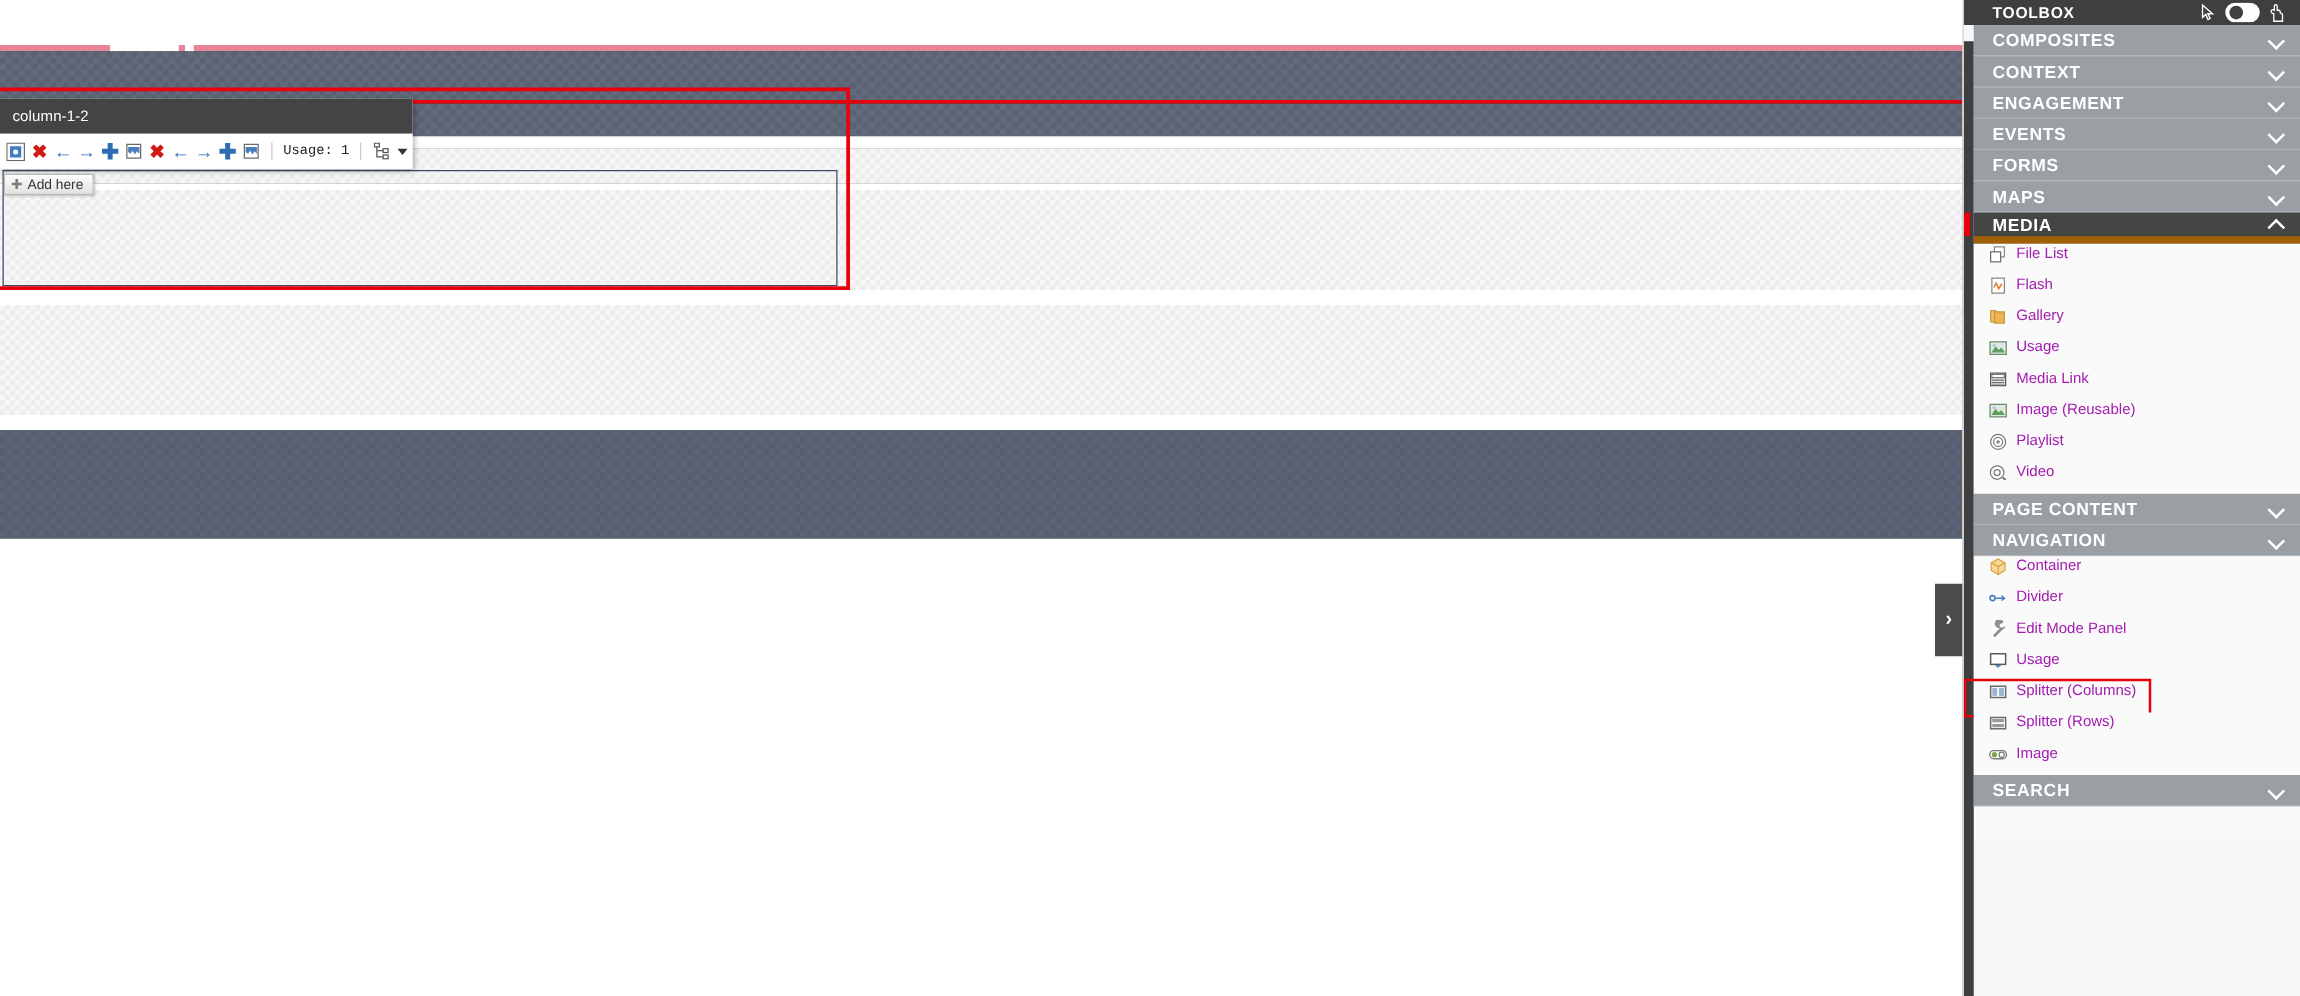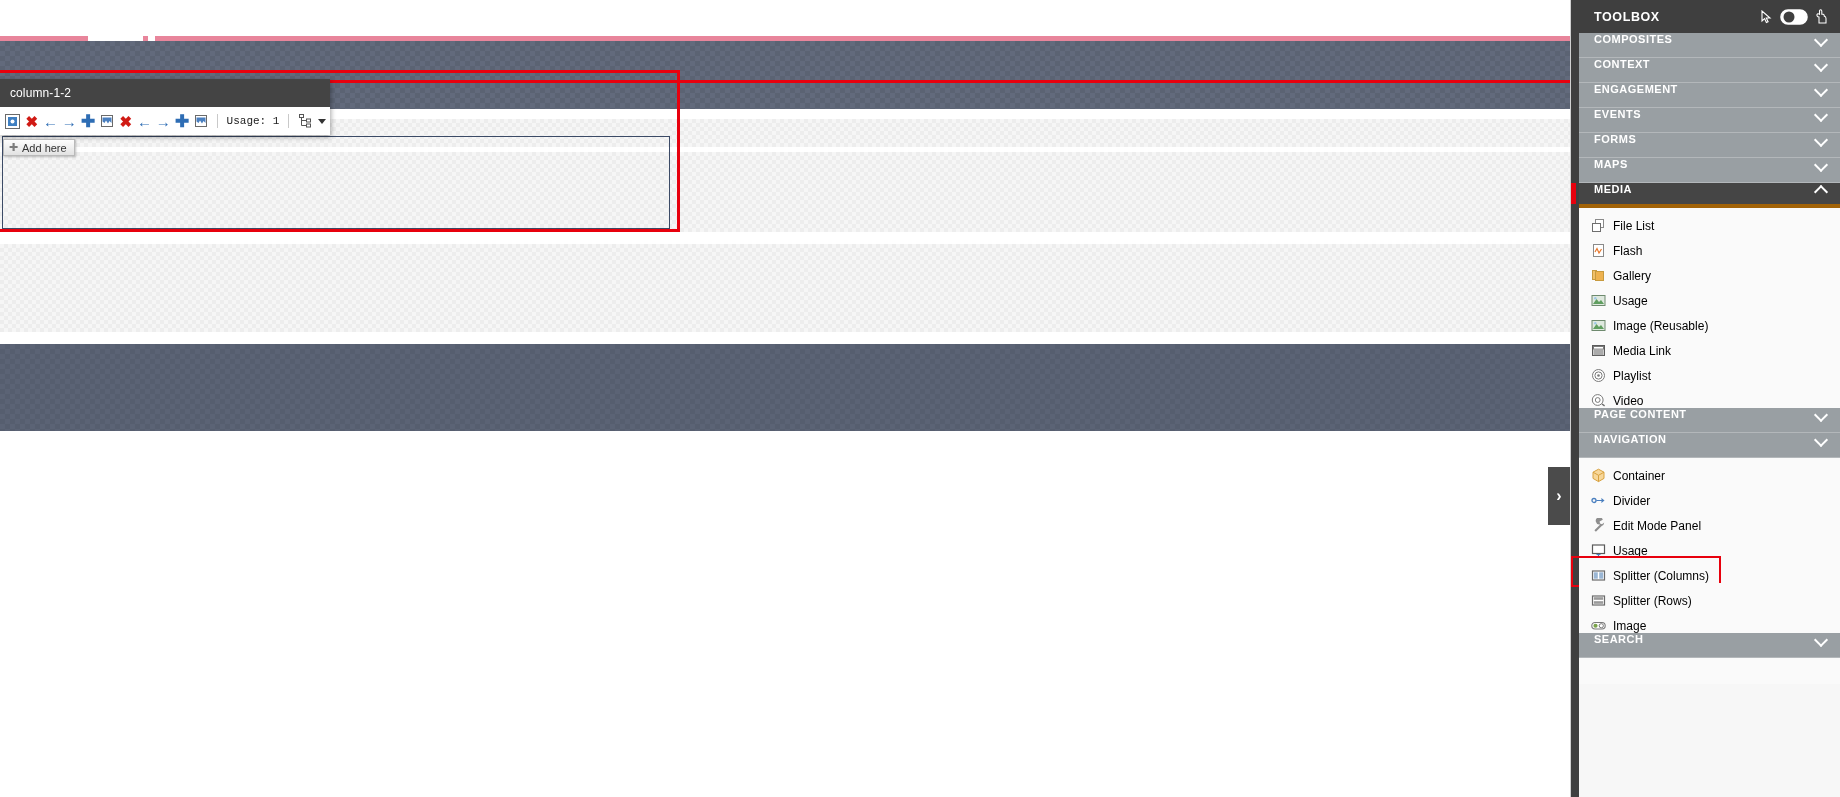--- a/index.html
+++ b/index.html
@@ -182,49 +182,49 @@
 
   
   .toolbox {
     position: absolute; left: 1570px; top: 0;
     width: 270px; height: 797px;
     background: #f7f7f7;
     border-left: 1px solid #d0d0d0;
     overflow: hidden;
   }
   .tbx-header {
-    height: 33px; background: #3f3f3f; color: #ffffff;
+    height: 20px; background: #3f3f3f; color: #ffffff;
     display: flex; align-items: center;
     padding: 0 12px 0 23px;
     font-size: 12.5px; font-weight: bold; letter-spacing: .6px;
   }
   .tbx-header .spacer { flex: 1; }
   .tbx-header .hicon { margin-left: 7px; display: flex; align-items: center; }
 
   .tbx-scroll-rail {
     position: absolute; left: 0; top: 33px;
     width: 8px; height: 764px;
     background: #3f3f3f;
   }
 
   .group {
     height: 25px;
-    display: flex; 
+    display: flex; align-items: center;
     padding-left: 15px; padding-right: 12px;
-    font-size: 11px; font-weight: bold; letter-spacing: .5px;
+    font-size: 14px; font-weight: bold; letter-spacing: .5px;
     color: #ffffff;
     background: #999fa3;
     border-bottom: 1px solid #b3b7ba;
     margin-left: 8px;
     cursor: pointer;
     position: relative;
   }
   .group.open {
     background: #454545;
-    border-bottom: 4px solid #a16207;
+    border-bottom: 6px solid #a16207;
   }
   .group.open::before {
     content: "";
     position: absolute; left: -8px; top: 0;
     width: 5px; height: 100%;
     background: #e8000d;
   }
   .group .glabel { flex: 1; }
   .chev {
     width: 13px; height: 13px; position: relative;
@@ -235,23 +235,23 @@
     border-right: 2.4px solid #ffffff;
     border-bottom: 2.4px solid #ffffff;
     transform: rotate(45deg);
   }
   .chev.up::after {
     transform: rotate(-135deg); top: 4px;
   }
 
   .item {
     height: 25px; margin-left: 8px;
-    display: flex; align-items: flex-end;
+    display: flex; align-items: flex-start;
     padding-left: 10px;
-    font-size: 12px; color: #000000;
+    font-size: 12px; color: #a21caf;
     background: #fafafa;
     cursor: pointer;
     position: relative;
   }
   .item .iico {
     width: 18px; height: 16px;
     margin-right: 6px;
     display: flex; align-items: center; justify-content: center;
     flex: 0 0 18px;
   }
@@ -462,40 +462,40 @@
               <rect x="1" y="2.5" width="13" height="10" fill="#dfe9df" stroke="#6e8a6e"></rect>
               <path d="M2 11 L5.5 6 L8 9 L10 7 L13 11 Z" fill="#5f9e5f"></path>
               <circle cx="4.3" cy="5.2" r="1.2" fill="#9ec8e8"></circle>
             </svg>
           </span>
           <span>Usage</span>
         </div>
         <div class="item">
           <span class="iico">
             <svg width="15" height="15" viewBox="0 0 15 15">
+              <rect x="1.5" y="2.5" width="12" height="10" fill="#ececec" stroke="#5a5a5a"></rect>
+              <rect x="2.5" y="3.5" width="10" height="2.6" fill="#ffffff" stroke="#7a7a7a"></rect>
+              <path d="M2.5 8 H12.5 M2.5 10 H12.5 M2.5 12 H12.5" stroke="#6a6a6a"></path>
+            </svg>
+          </span>
+          <span>Media Link</span>
+        </div>
+        <div class="item">
+          <span class="iico">
+            <svg width="15" height="15" viewBox="0 0 15 15">
               <rect x="1" y="2.5" width="13" height="10" fill="#dfe9df" stroke="#6e8a6e"></rect>
               <path d="M2 11 L5.5 6 L8 9 L10 7 L13 11 Z" fill="#5f9e5f"></path>
               <circle cx="4.3" cy="5.2" r="1.2" fill="#9ec8e8"></circle>
             </svg>
           </span>
           <span>Image (Reusable)</span>
         </div>
         <div class="item">
           <span class="iico">
             <svg width="15" height="15" viewBox="0 0 15 15">
-              <rect x="1.5" y="2.5" width="12" height="10" fill="#ececec" stroke="#5a5a5a"></rect>
-              <rect x="2.5" y="3.5" width="10" height="2.6" fill="#ffffff" stroke="#7a7a7a"></rect>
-              <path d="M2.5 8 H12.5 M2.5 10 H12.5 M2.5 12 H12.5" stroke="#6a6a6a"></path>
-            </svg>
-          </span>
-          <span>Media Link</span>
-        </div>
-        <div class="item">
-          <span class="iico">
-            <svg width="15" height="15" viewBox="0 0 15 15">
               <circle cx="7.5" cy="7.5" r="6" fill="#fff" stroke="#7a7a7a"></circle>
               <circle cx="7.5" cy="7.5" r="3.6" fill="none" stroke="#7a7a7a"></circle>
               <circle cx="7.5" cy="7.5" r="1.3" fill="#7a7a7a"></circle>
             </svg>
           </span>
           <span>Playlist</span>
         </div>
         <div class="item">
           <span class="iico">
             <svg width="15" height="15" viewBox="0 0 15 15">

